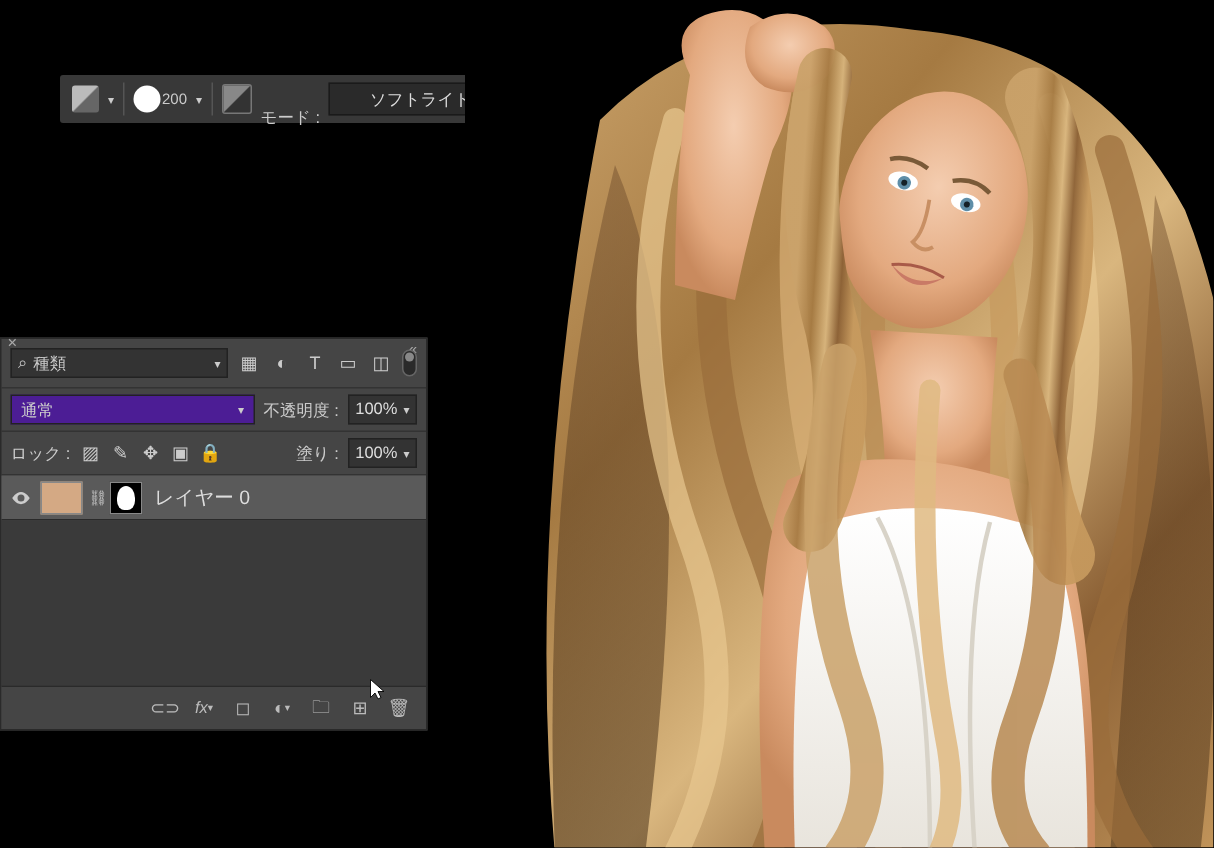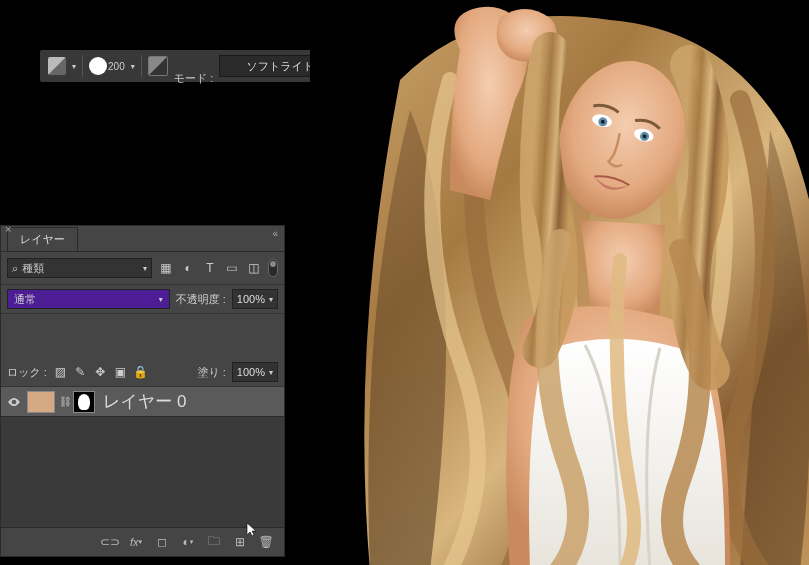--- a/index.html
+++ b/index.html
@@ -35,36 +35,36 @@
 .filter-icons { display: flex; gap: 6px; align-items: center; }
 .ficon { width: 16px; height: 16px; display: flex; align-items: center; justify-content: center; color: #ccc; font-size: 12px; }
 .toggle-pill { width: 10px; height: 18px; background: #2a2a2a; border: 1px solid #666; border-radius: 5px; position: relative; }
 .toggle-pill::after { content: ''; position: absolute; width: 6px; height: 6px; background: #888; border-radius: 50%; top: 1px; left: 1px; }
 
 .blend-row { display: flex; align-items: center; padding: 4px 6px; gap: 6px; border-bottom: 1px solid #333; }
 .blend-dd { flex: 1; background: #4c1d95; border: 1px solid #222; height: 20px; display: flex; align-items: center; justify-content: space-between; padding: 0 6px; font-size: 11px; color: #ccc; }
 .opa-lbl { font-size: 11px; color: #ccc; }
 .opa-val { background: #333; border: 1px solid #222; height: 20px; padding: 0 4px; display: flex; align-items: center; font-size: 11px; color: #ddd; gap: 4px; }
 
-.lock-row { display: flex; align-items: center; padding: 4px 6px; gap: 6px; border-bottom: 1px solid #333; margin-top: 44px; }
+.lock-row { display: flex; align-items: center; padding: 4px 6px; gap: 6px; border-bottom: 1px solid #333; }
 .lock-lbl { font-size: 11px; color: #ccc; }
 .lock-icons { display: flex; gap: 5px; }
 .licon { width: 15px; height: 15px; display: flex; align-items: center; justify-content: center; color: #ccc; font-size: 12px; }
 .spacer { flex: 1; }
 
 .layers-list { background: #3a3a3a; }
 .layer { display: flex; align-items: center; height: 30px; border-bottom: 1px solid #2a2a2a; padding: 0 4px; gap: 4px; }
 .layer.selected { background: #5a5a5a; }
 .eye { width: 18px; height: 18px; display: flex; align-items: center; justify-content: center; color: #ccc; }
 .thumb { width: 28px; height: 22px; border: 1px solid #888; background: #d4a984; }
 .thumb.black { background: #000; }
 .mask-thumb { width: 22px; height: 22px; background: #000; border: 1px solid #888; position: relative; }
 .mask-thumb::after { content: ''; position: absolute; top: 2px; left: 4px; width: 12px; height: 16px; background: #fff; border-radius: 50% 50% 40% 40%; }
 .link { width: 10px; text-align: center; color: #ccc; font-size: 10px; }
-.layer-name { font-size: 17px; color: #ddd; margin-left: 4px; }
+.layer-name { font-size: 13px; color: #ddd; margin-left: 4px; }
 .cursor { position: absolute; left: 244px; top: 135px; width: 16px; height: 16px; pointer-events: none; }
 
 .layers-empty { height: 110px; background: #3a3a3a; }
 
 .panel-footer { display: flex; align-items: center; justify-content: flex-end; padding: 6px 10px; gap: 10px; background: #454545; border-top: 1px solid #2a2a2a; }
 .foot-icon { width: 16px; height: 16px; color: #bbb; display: flex; align-items: center; justify-content: center; font-size: 12px; }
 
 
 .canvas { position: absolute; top: 0; left: 310px; right: 0; bottom: 0; background: #000; overflow: hidden; }
 .photo { position: absolute; top: -10px; left: 20px; width: 520px; height: 580px; }
@@ -108,23 +108,20 @@
     <span class="chev">▾</span>
   </div>
   <svg class="gear" viewBox="0 0 24 24">
       <path fill="#ccc" d="M12 8a4 4 0 100 8 4 4 0 000-8zm9 4l2 3-2 3-3-1a8 8 0 01-2 1l-1 3h-4l-1-3a8 8 0 01-2-1l-3 1-2-3 2-3-2-3 2-3 3 1a8 8 0 012-1l1-3h4l1 3a8 8 0 012 1l3-1 2 3-2 3z" opacity="0.8"></path>
     </svg>
 </div>
 
 <div class="panel">
   <span class="panel-close">×</span>
   <span class="panel-collapse">«</span>
-  <div class="tabs">
-    <div class="tab">レイヤー</div>
-  </div>
 
   <div class="filter-row">
     <div class="kind-dd">
       <span class="search">⌕</span>
       <span>種類</span>
       <span class="chev" style="margin-left:auto">▾</span>
     </div>
     <div class="filter-icons">
       <span class="ficon">▦</span>
       <span class="ficon">◐</span>

